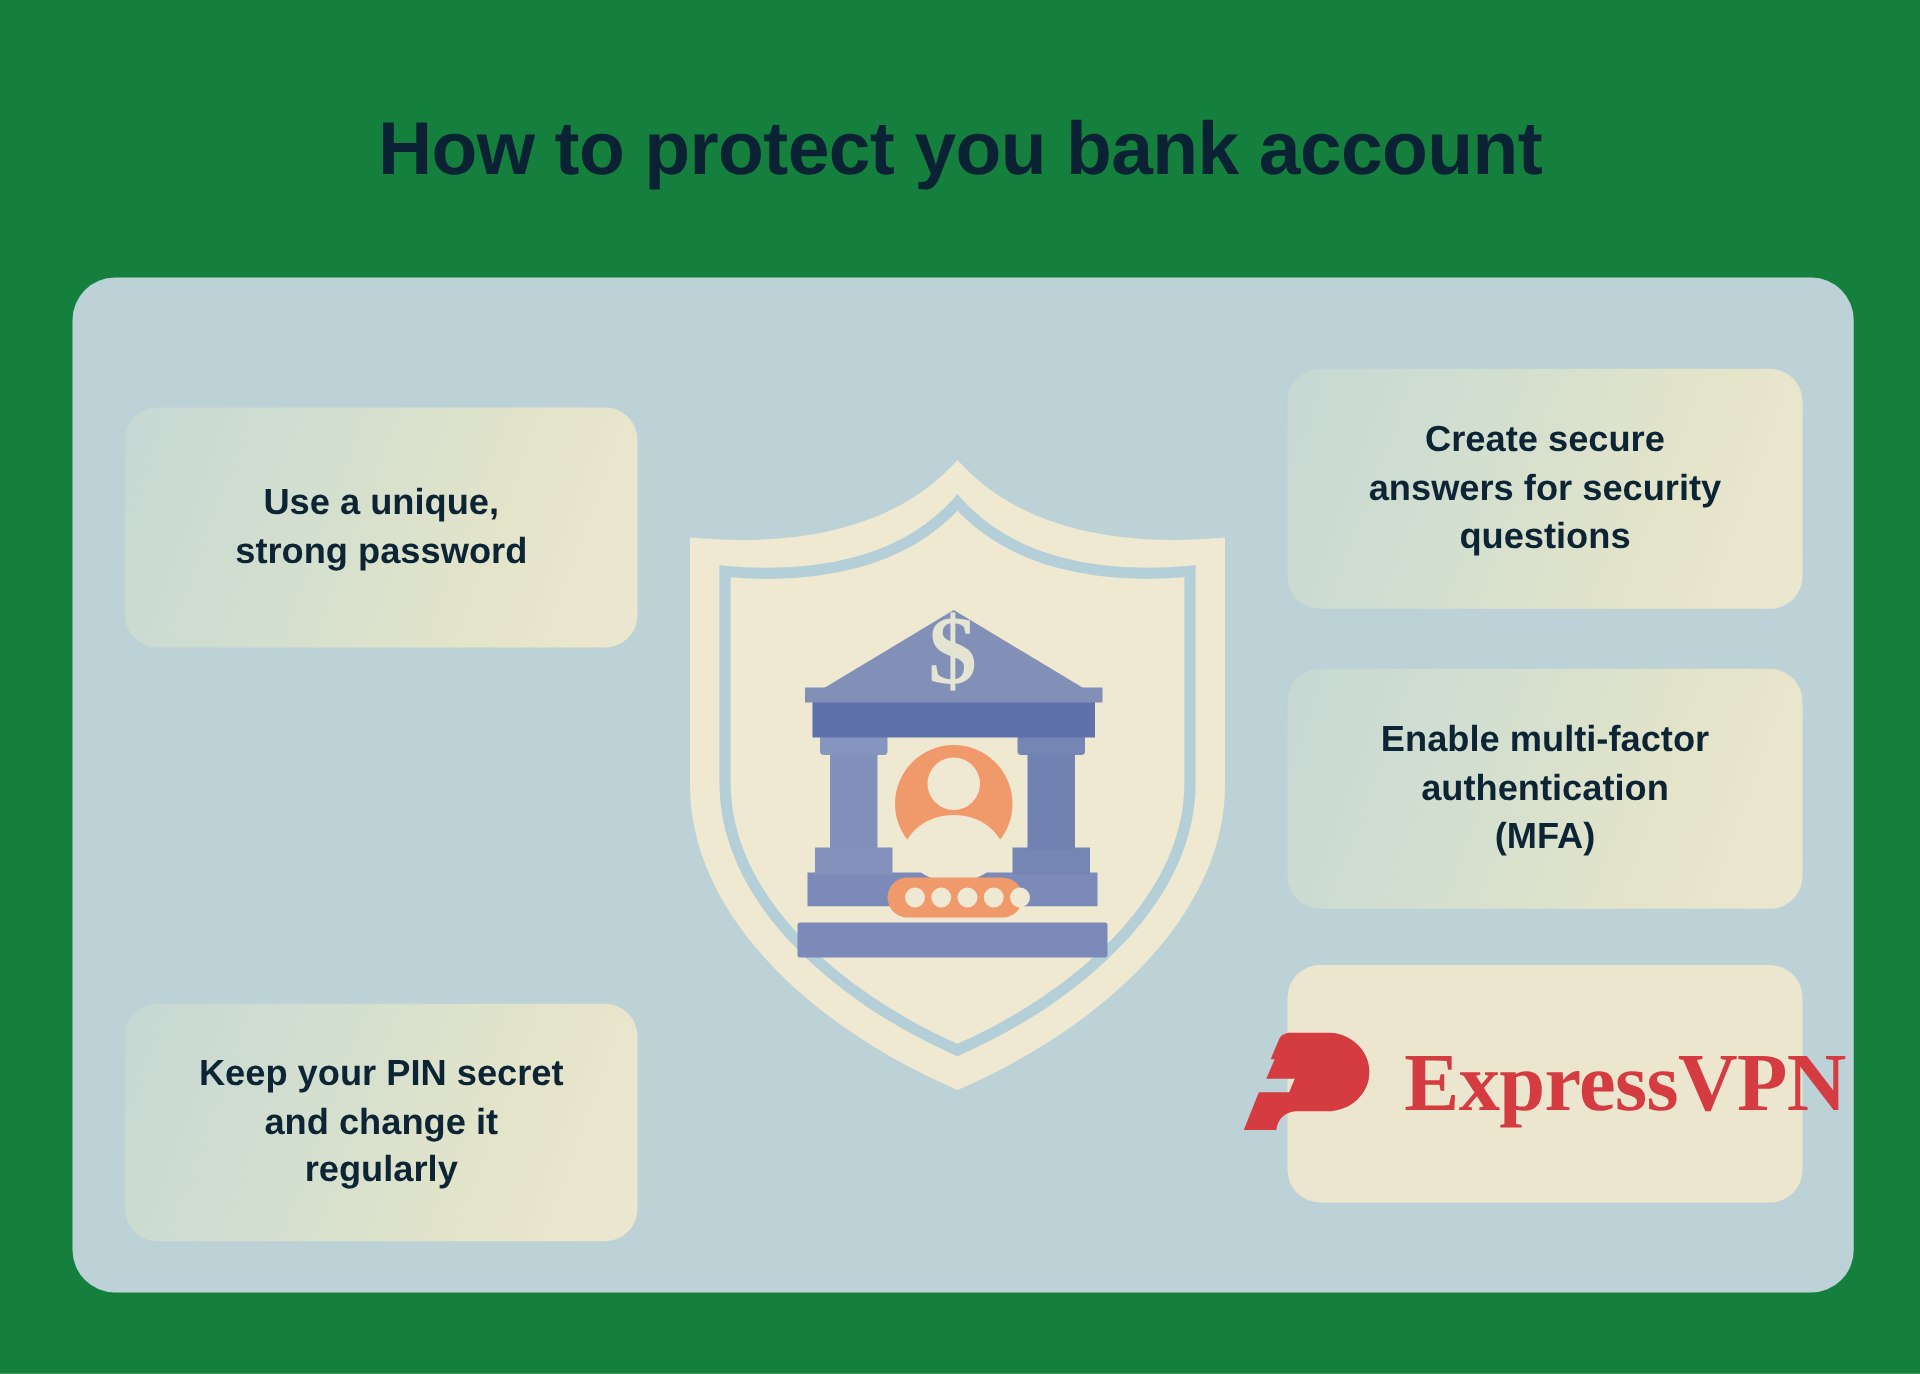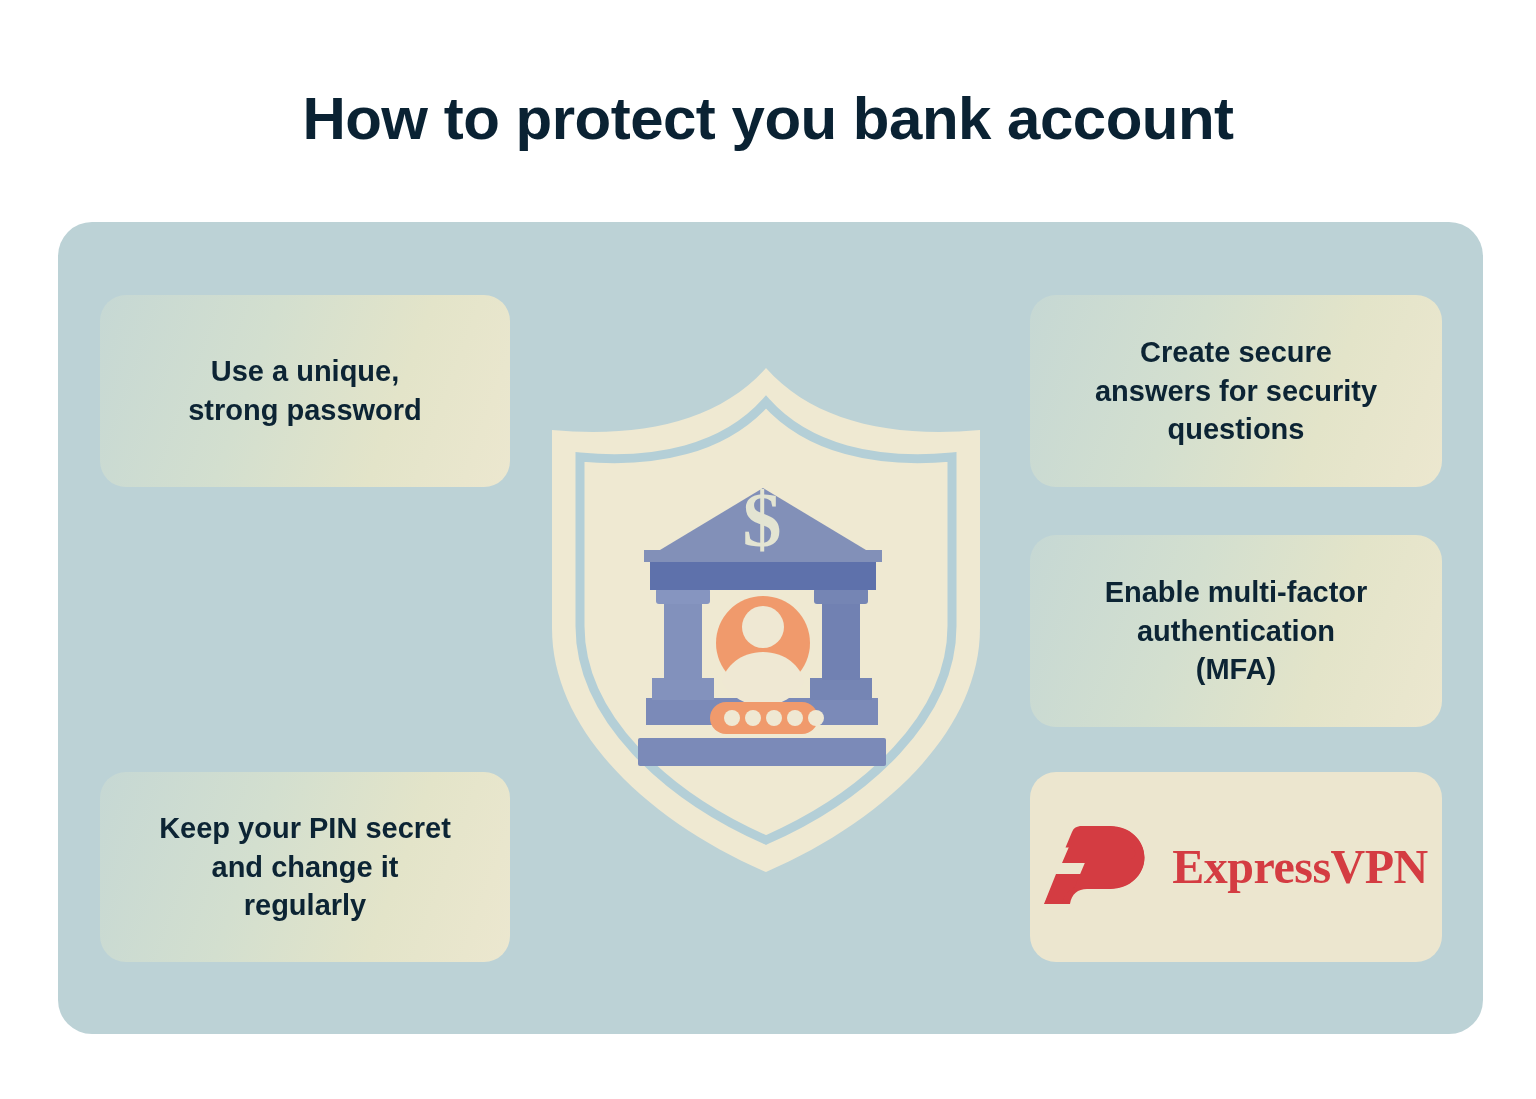--- a/index.html
+++ b/index.html
@@ -11,21 +11,21 @@
     height: 1099px;
     background: #ede7d2;
     font-family: "Liberation Sans", sans-serif;
     overflow: hidden;
   }
 
   .infographic {
     position: relative;
     width: 1536px;
     height: 1099px;
-    background: #ffffff;
+    background: #15803d;
   }
 
   
   .title {
     position: absolute;
     left: 0;
     top: 86px;
     width: 1536px;
     text-align: center;
     font-size: 60px;
@@ -59,41 +59,41 @@
   }
   .card-text {
     font-size: 29px;
     font-weight: bold;
     color: #0c2434;
     text-align: center;
     line-height: 1.33;
     white-space: pre-line;
   }
 
-  .card.left  { left: 100px;  width: 410px; }
+  .card.left  { left: 100px;  width: 410px; margin-top: 31px; }
   .card.right { left: 1030px; width: 412px; }
 
   .card.r1 { top: 295px; height: 192px; }
   .card.r2 { top: 535px; height: 192px; }
   .card.r3 { top: 772px; height: 190px; }
 
   
   .card.logo-card {
     background: #ece6cf;
     gap: 22px;
     padding: 10px 30px;
   }
   .logo-wrap {
     display: flex;
     align-items: center;
     gap: 20px;
   }
   .logo-word {
     font-family: "Liberation Serif", serif;
-    font-size: 48px;
+    font-size: 66px;
     font-weight: bold;
     color: #d43c42;
     letter-spacing: -0.5px;
     line-height: 1;
   }
 
   
   .shield-stage {
     position: absolute;
     left: 540px;

